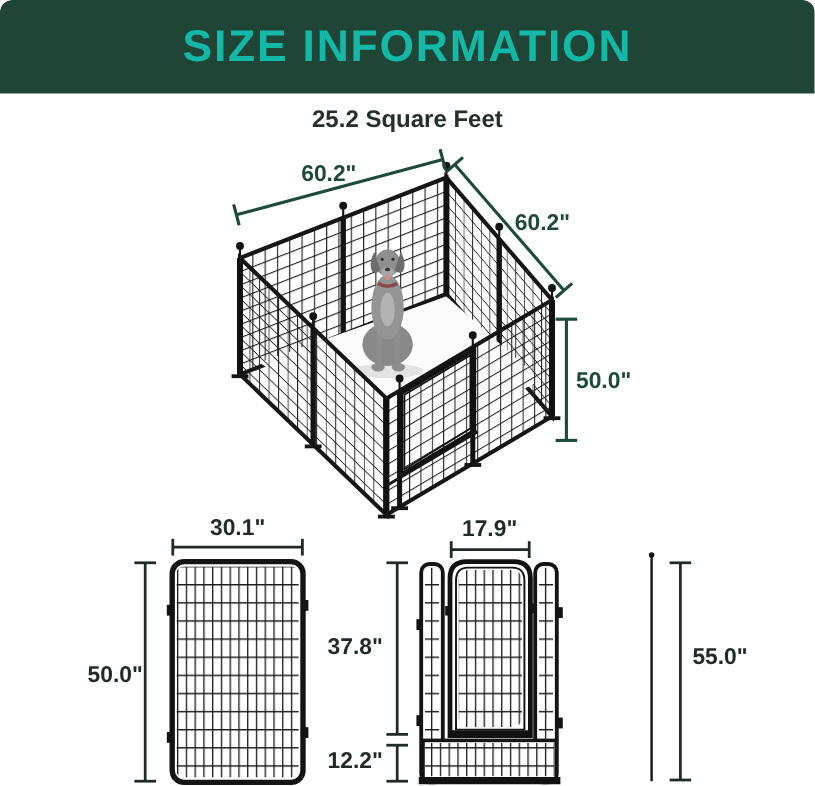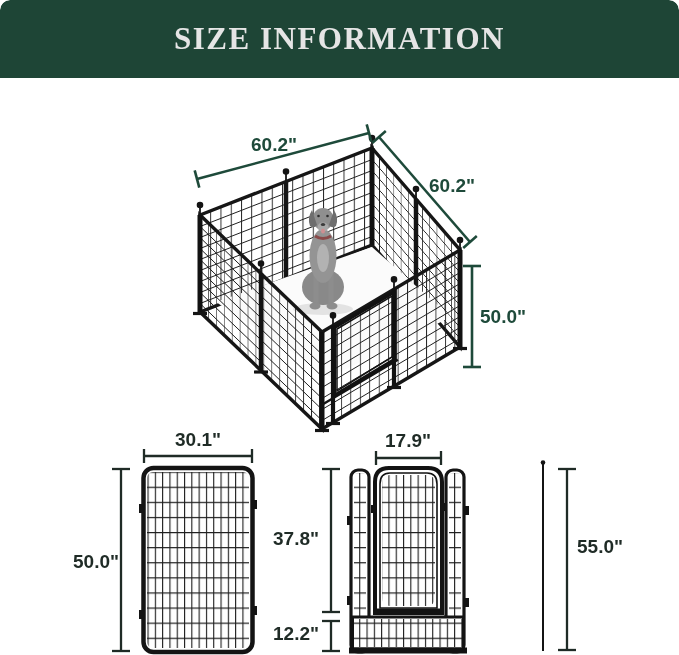--- a/index.html
+++ b/index.html
@@ -1,35 +1,36 @@
 <!DOCTYPE html>
 <html><head>
 <meta charset="utf-8">
 <style>
   html,body{margin:0;padding:0;background:#ffffff;}
   .page{position:relative;width:679px;height:655px;background:#ffffff;overflow:hidden;
         font-family:"Liberation Sans",sans-serif;border-radius:10px 10px 0 0;}
   .header{position:absolute;top:0;left:0;width:679px;height:78px;background:#1e4536;
           display:flex;align-items:center;justify-content:center;border-radius:10px 10px 0 0;}
-  .header h1{margin:0;color:#e5e5e5;font-size:31px;font-weight:800;letter-spacing:1.5px;font-family:Liberation Serif, serif;}
+  .header h1{margin:0;color:#14b8a6;font-size:37px;font-weight:800;letter-spacing:1.5px;}
   .subtitle{position:absolute;top:89px;left:0;width:679px;text-align:center;
             font-size:20px;font-weight:700;color:#25302b;}
   svg.figure{position:absolute;top:0;left:0;}
   .dim-green{font:700 19px "Liberation Sans",sans-serif;fill:#1e4a3a;}
   .dim-black{font:700 19px "Liberation Sans",sans-serif;fill:#1f2b26;}
 </style>
 </head>
 <body>
 
 <div class="page">
 
   <div class="header">
     <h1>SIZE INFORMATION</h1>
   </div>
 
+  <div class="subtitle">25.2 Square Feet</div>
 
   <svg class="figure" width="679" height="655" viewBox="0 0 679 655">
     <defs>
       <pattern id="meshBL" width="11" height="11" patternUnits="userSpaceOnUse" patternTransform="matrix(0.932 -0.363 0 1 200 215)">
         <path d="M0 0.5H11M0.5 0V11" stroke="#1f1f1f" stroke-width="1" fill="none"></path>
       </pattern>
       <pattern id="meshBR" width="11" height="11" patternUnits="userSpaceOnUse" patternTransform="matrix(0.653 0.757 0 1 372 148)">
         <path d="M0 0.5H11M0.5 0V11" stroke="#1f1f1f" stroke-width="1" fill="none"></path>
       </pattern>
       <pattern id="meshFL" width="11" height="11" patternUnits="userSpaceOnUse" patternTransform="matrix(0.722 0.692 0 1 200 215)">

